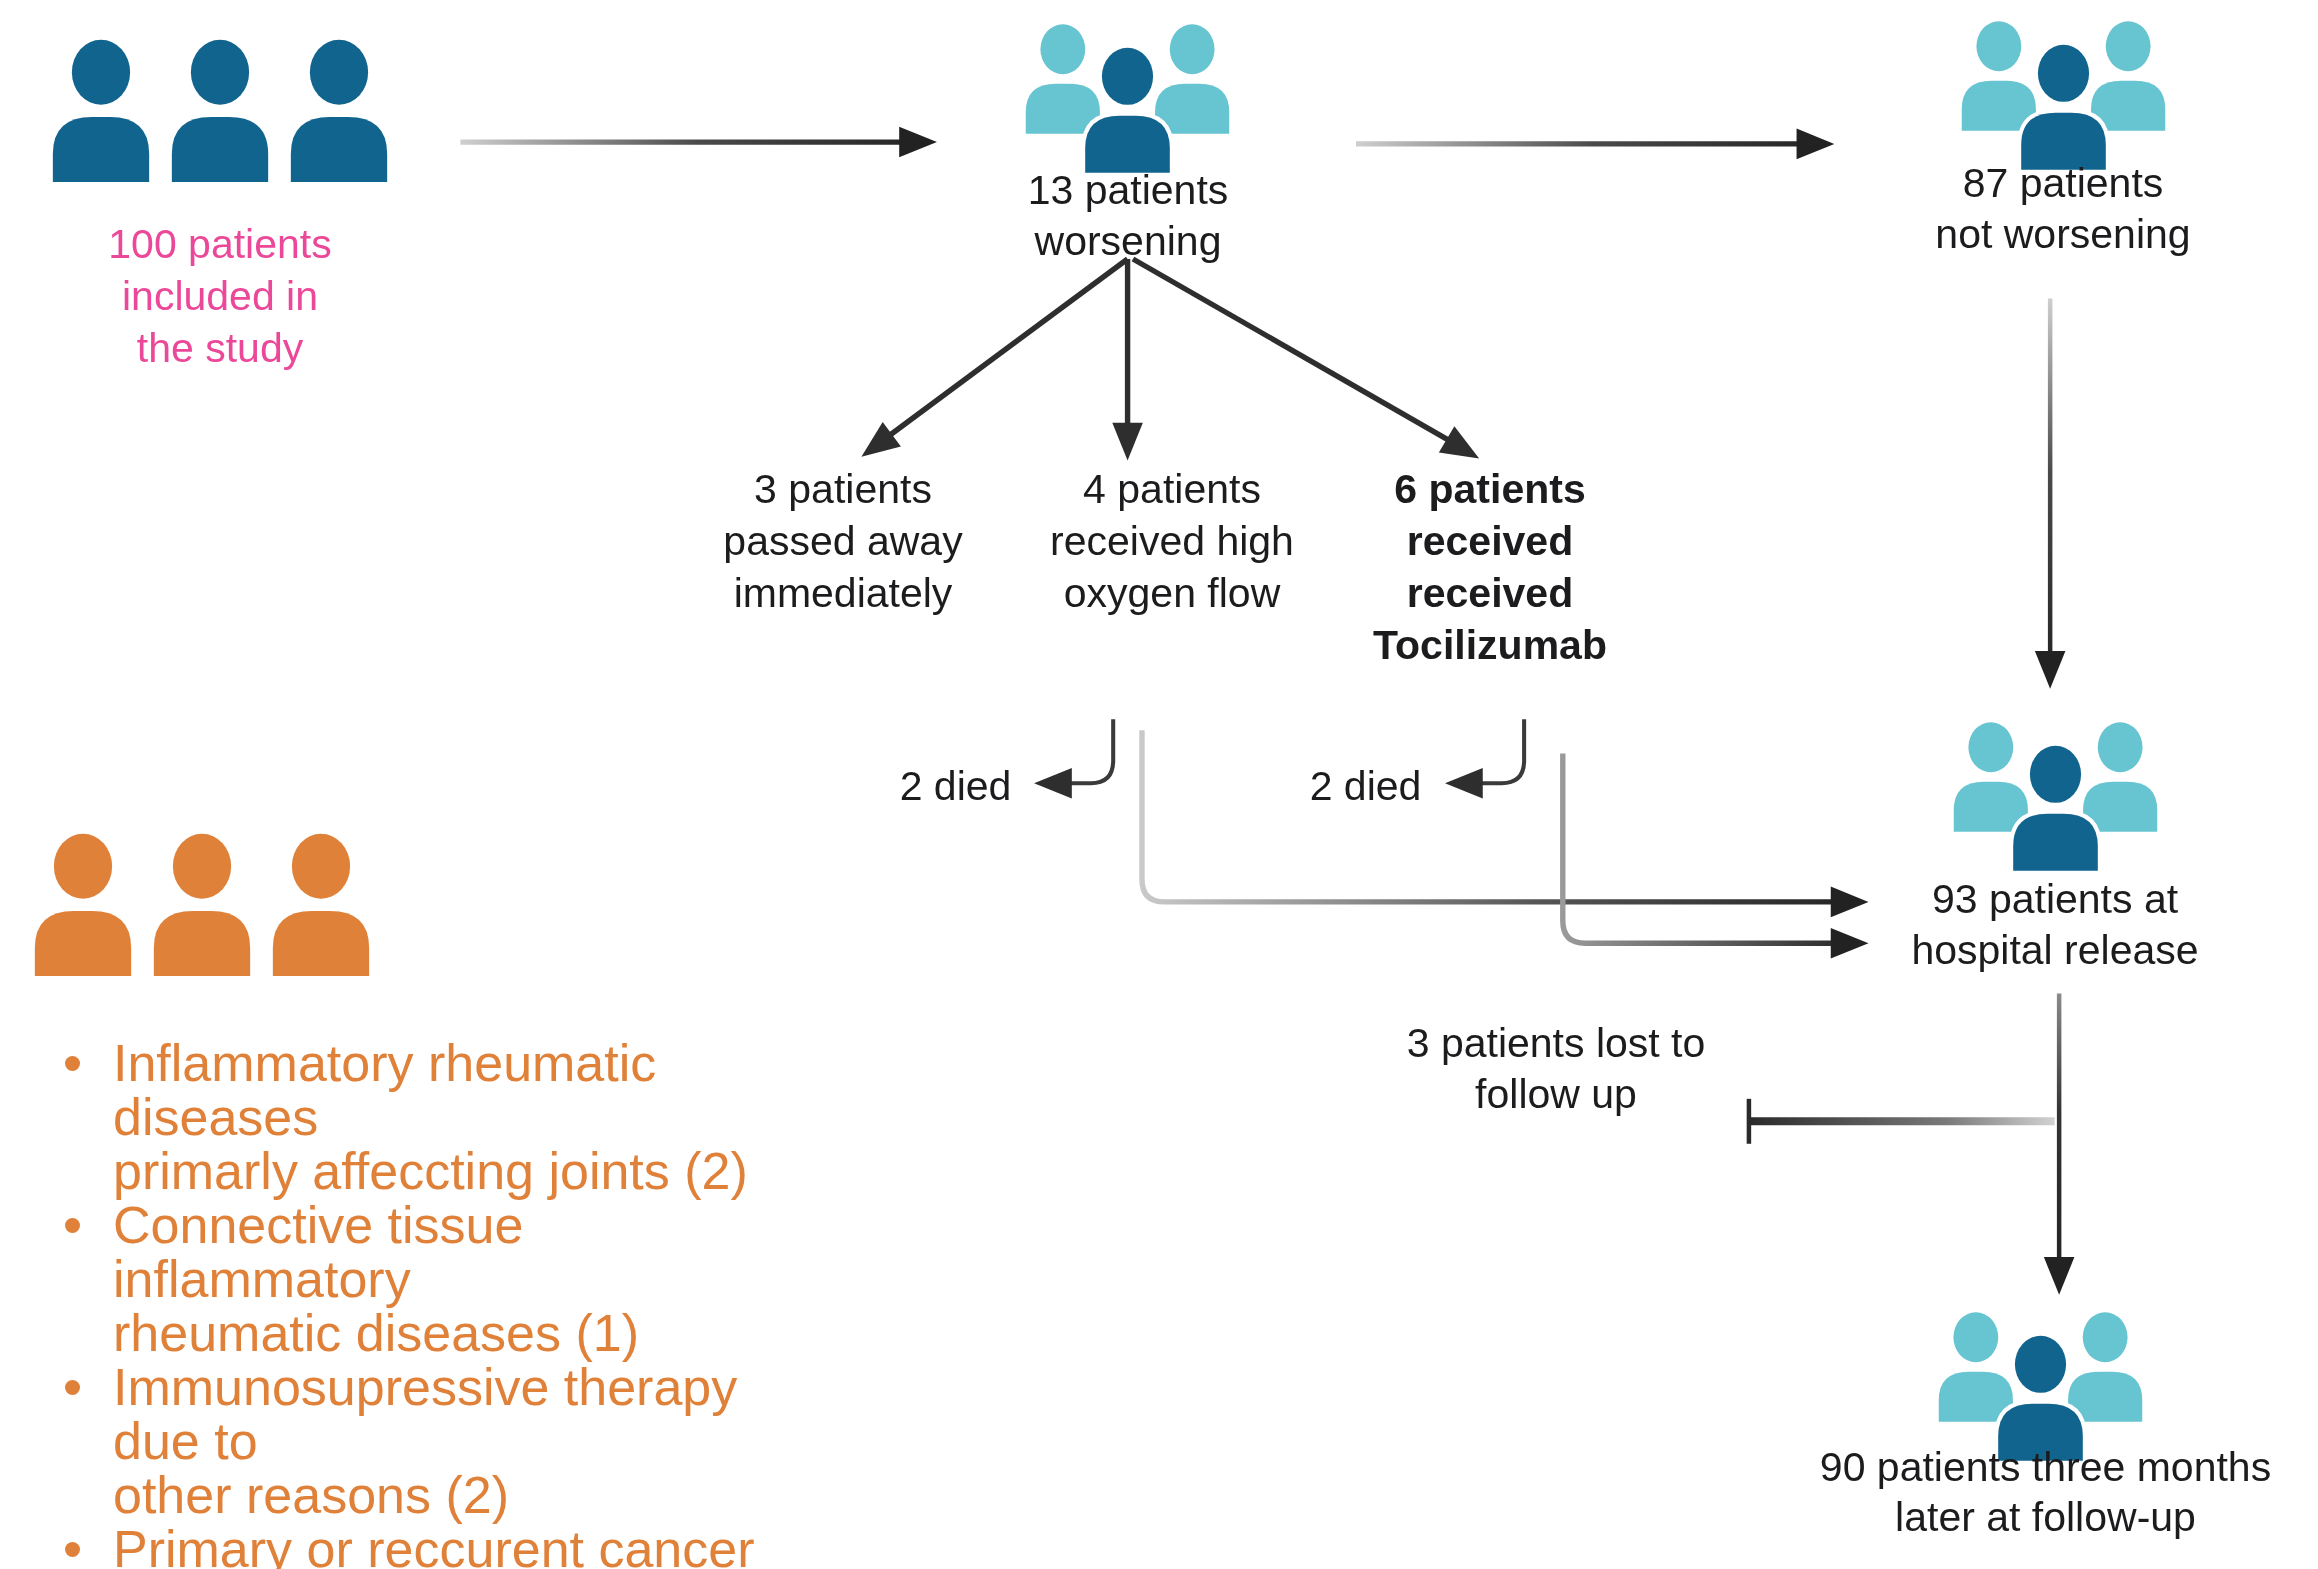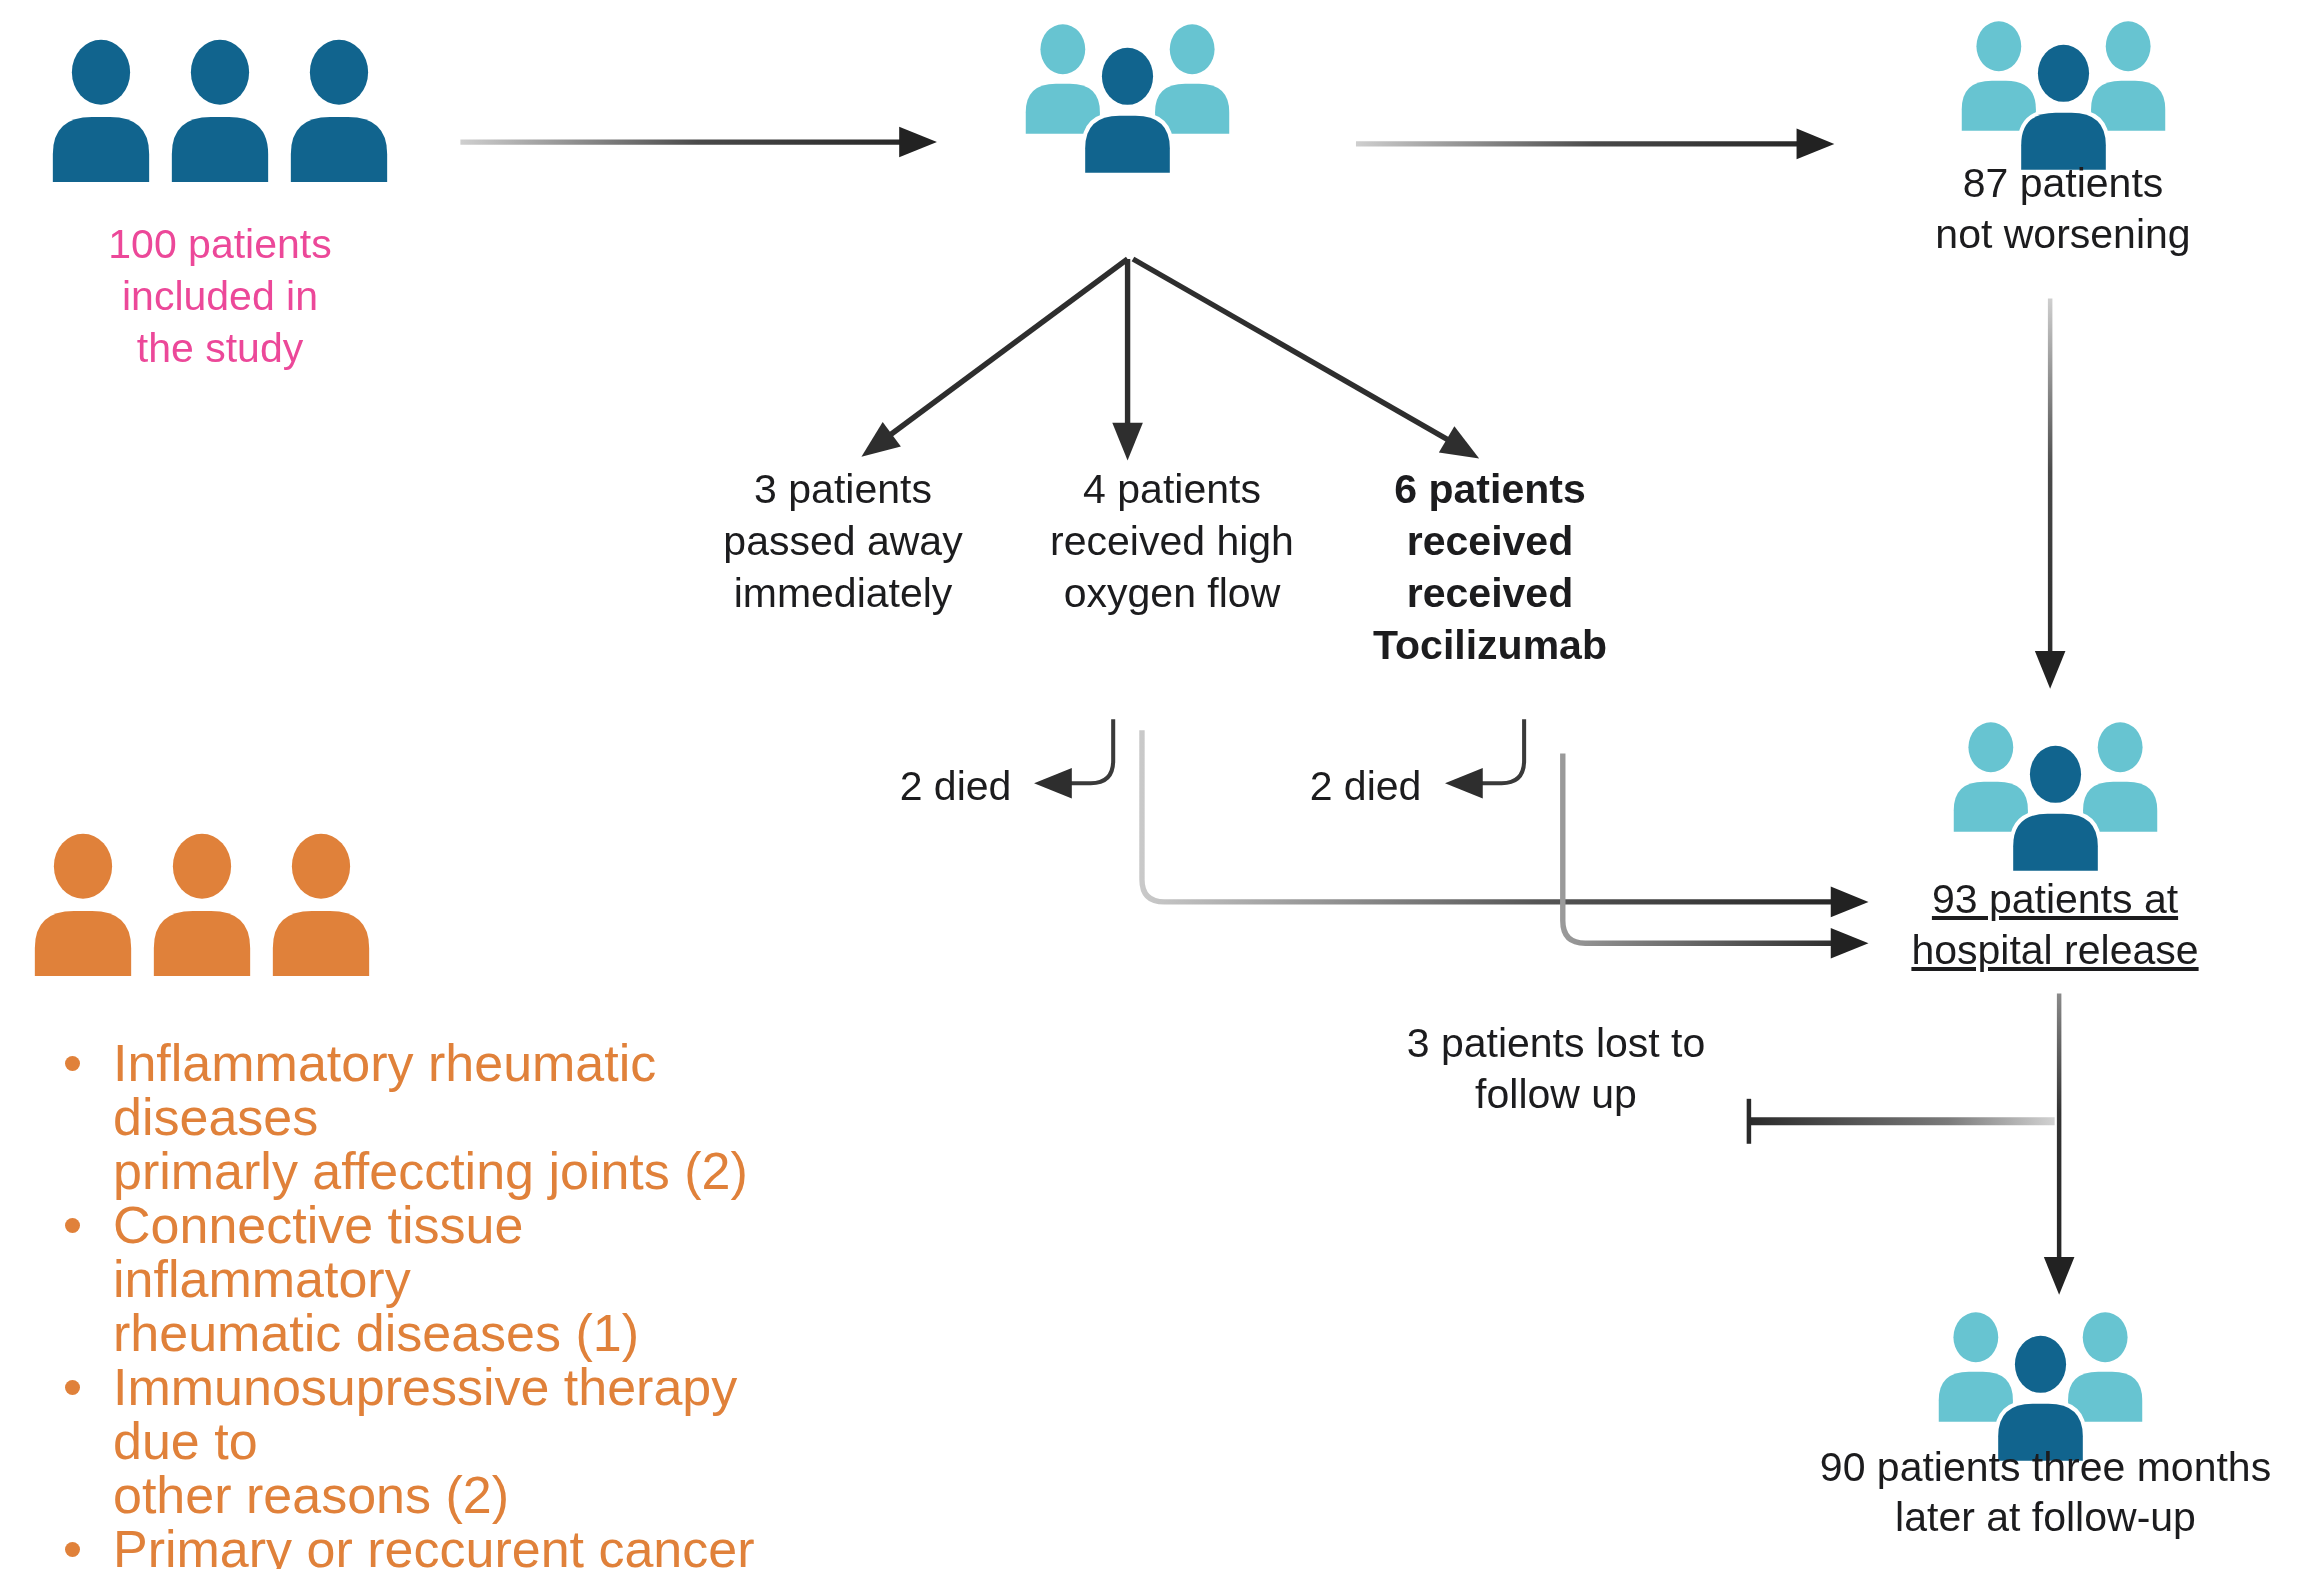--- a/index.html
+++ b/index.html
@@ -163,20 +163,22 @@
   </div>
   <div class="label blue" style="left:40px;top:218px;width:360px;">100 patients
 included in
 the study</div>
 
   <div class="node" style="left:1015px;top:14.4px;">
     <svg width="225" height="164" viewBox="0 0 240 175">
         <use href="#def-group"></use>
       </svg>
   </div>
+  <div class="label" style="left:957px;top:165px;width:342px;line-height:51px;">13 patients
+worsening</div>
 
   <div class="node" style="left:1951px;top:10.8px;">
     <svg width="225" height="164" viewBox="0 0 240 175">
         <use href="#def-group"></use>
       </svg>
   </div>
   <div class="label" style="left:1892px;top:158px;width:342px;line-height:51px;">87 patients
 not worsening</div>
 
   <div class="label" style="left:663px;top:463px;width:360px;">3 patients
@@ -191,21 +193,21 @@
 Tocilizumab</div>
 
   <div class="label" style="left:877px;top:760px;width:157px;">2 died</div>
   <div class="label" style="left:1287px;top:760px;width:157px;">2 died</div>
 
   <div class="node" style="left:1943px;top:712px;">
     <svg width="225" height="164" viewBox="0 0 240 175">
         <use href="#def-group"></use>
       </svg>
   </div>
-  <div class="label" style="left:1875px;top:874px;width:360px;line-height:51px;text-decoration:underline;">93 patients at
+  <div class="label" style="left:1875px;top:874px;width:360px;line-height:51px;">93 patients at
 hospital release</div>
 
   <div class="label" style="left:1376px;top:1018px;width:360px;line-height:51px;">3 patients lost to
 follow up</div>
 
   <div class="node" style="left:1928px;top:1302px;">
     <svg width="225" height="164" viewBox="0 0 240 175">
         <use href="#def-group"></use>
       </svg>
   </div>

